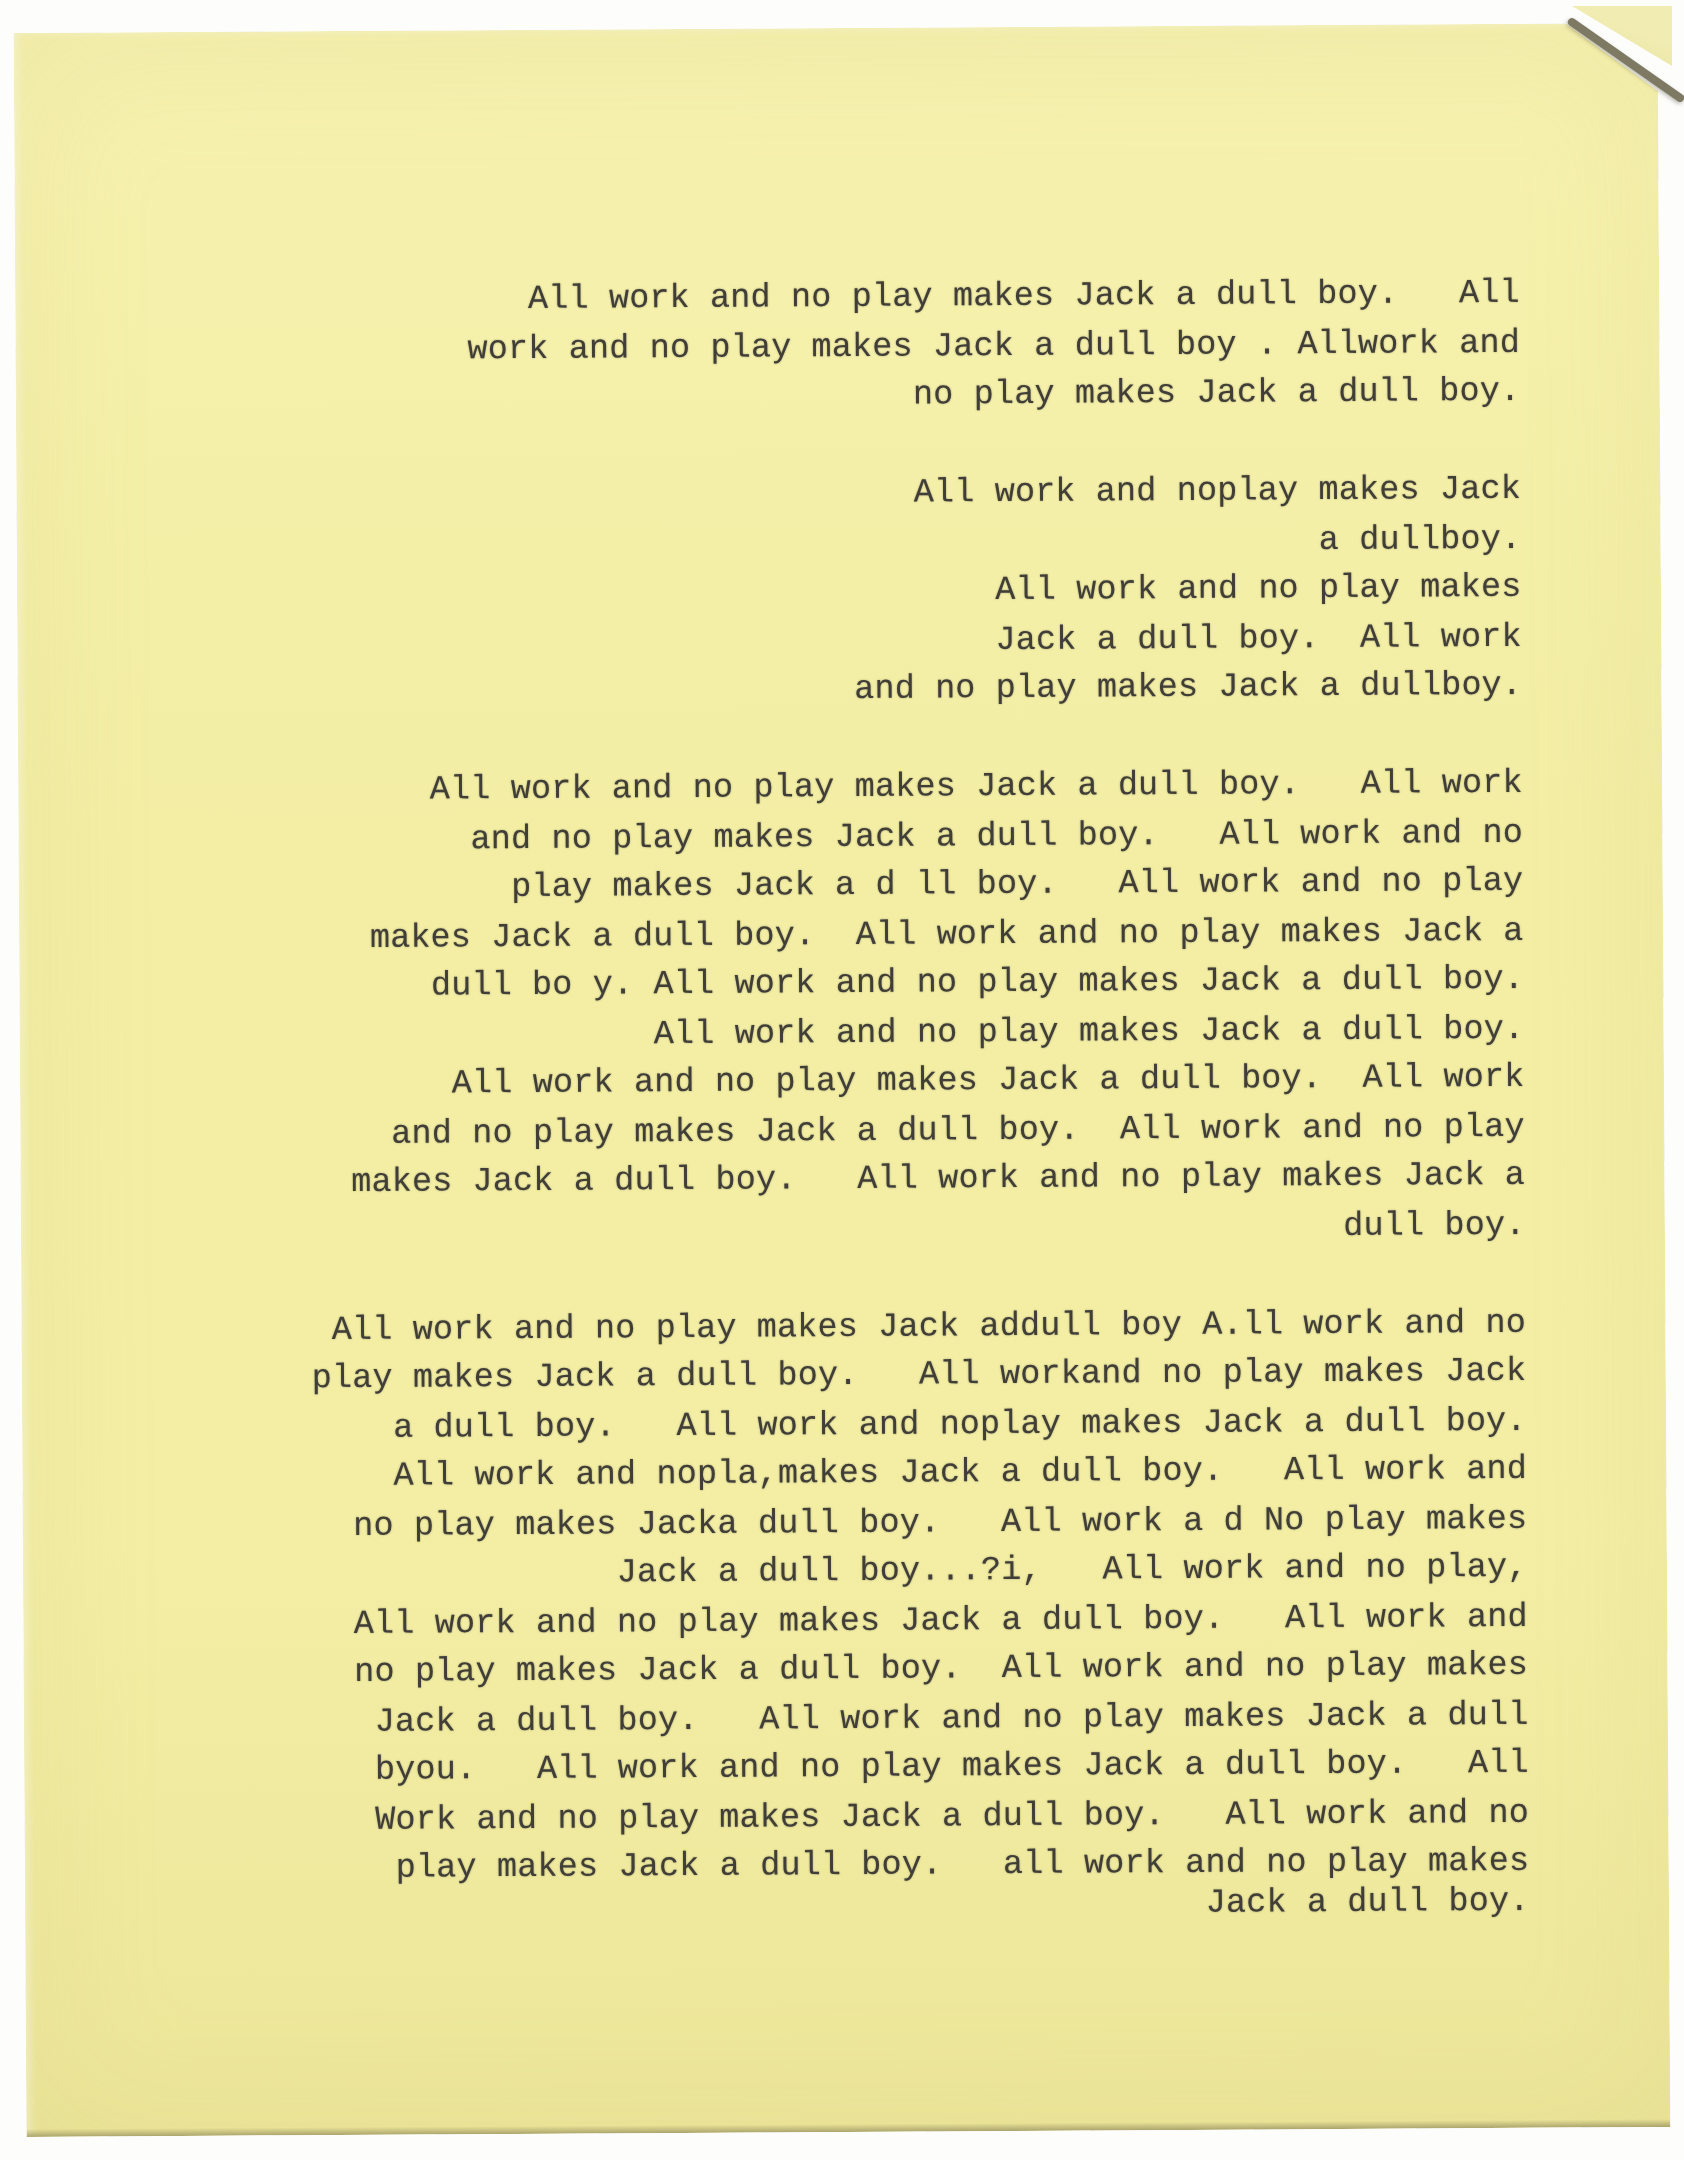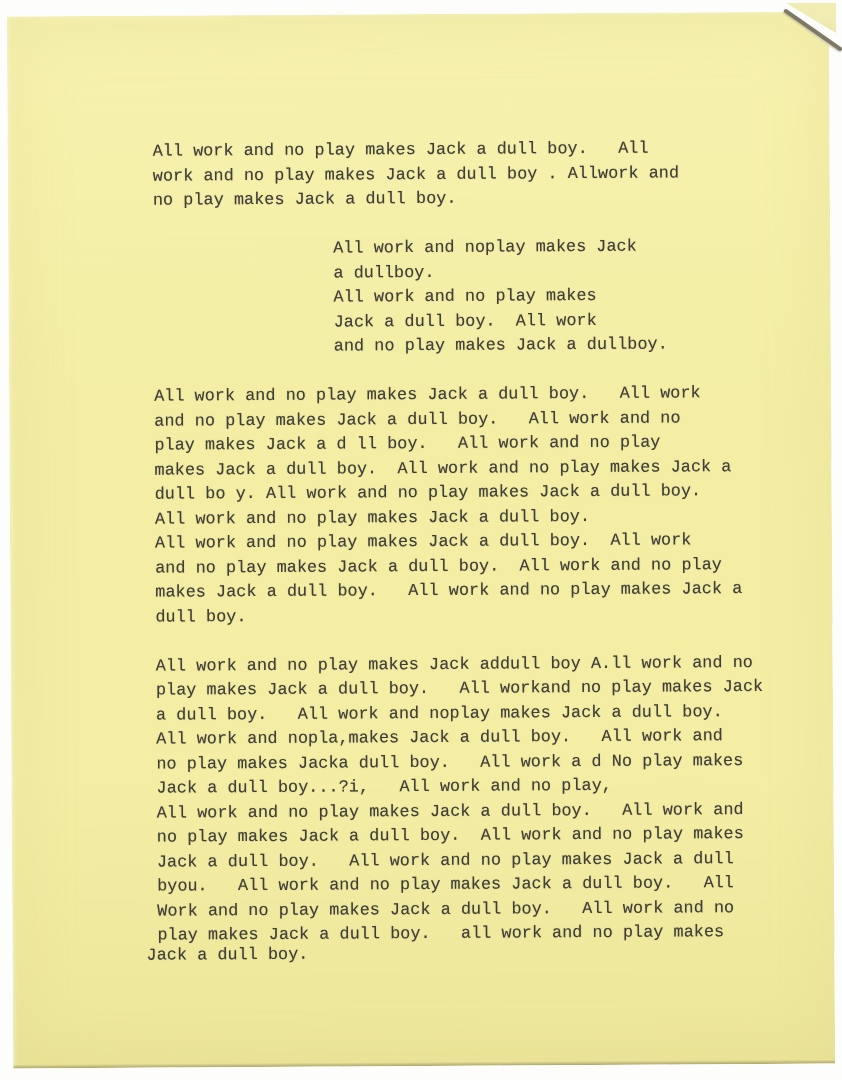--- a/index.html
+++ b/index.html
@@ -15,20 +15,21 @@
   body {
     background: var(--bg);
     font-family: "Liberation Mono", "DejaVu Sans Mono", monospace;
     overflow: hidden;
   }
   .stage {
     position: relative;
     width: 738px;
     height: 1080px;
     background: var(--bg);
+    text-align: right;
   }
   .paper {
     position: absolute;
     left: 10px;
     top: 14px;
     width: 822px;
     height: 1052px;
     transform: rotate(-0.35deg);
     transform-origin: 50% 50%;
     background: linear-gradient(180deg,

